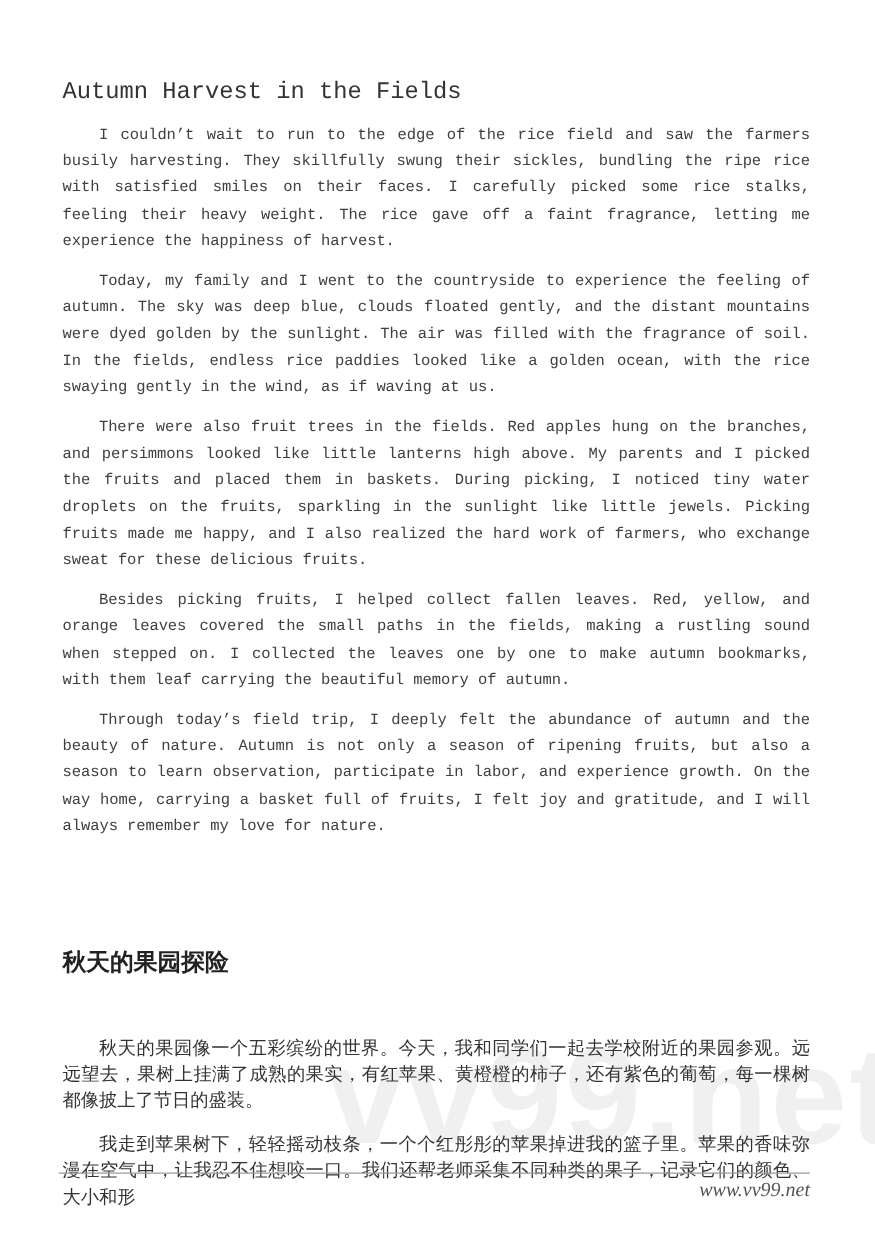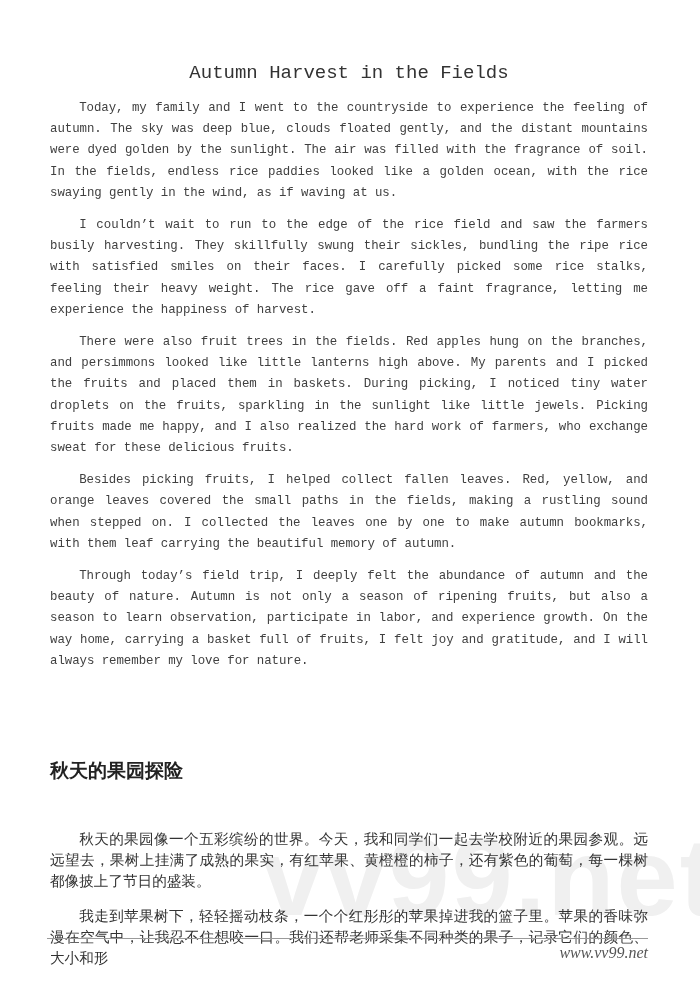--- a/index.html
+++ b/index.html
@@ -8,21 +8,21 @@
     color: #3a3a3a;
   }
   .watermark {
     position: absolute; left: 262px; top: 822px;
     font-family: "Liberation Sans", sans-serif; font-weight: bold;
     font-size: 110px; color: #f0f0f0; letter-spacing: 2px; line-height: 1;
     white-space: nowrap; z-index: 0; user-select: none;
   }
   .page { position: absolute; left: 50px; top: 0; width: 598px; z-index: 1; }
   .en-title {
-    position: absolute; top: 60px; left: 0; width: 598px; text-align: center;
+    position: absolute; top: 60px; left: 0; width: 598px; 
     font-family: "Liberation Mono", "DejaVu Sans Mono", monospace;
     font-size: 19px; color: #333; letter-spacing: 0px; line-height: 26px;
   }
   .en-body {
     position: absolute; top: 98px; left: 0; width: 598px;
     font-family: "Liberation Mono", "DejaVu Sans Mono", monospace;
     font-size: 12.4px; line-height: 21.2px; color: #404040;
     text-align: justify; letter-spacing: -0.05px;
   }
   .en-body p { margin: 0 0 11px 0; text-indent: 2.35em; text-align-last: left; }
@@ -48,22 +48,22 @@
   }
 </style>
 </head>
 <body>
 
 <div class="watermark">vv99.net</div>
 
 <div class="page">
   <h1 class="en-title" style="margin:0;font-weight:normal;">Autumn Harvest in the Fields</h1>
   <div class="en-body">
+    <p>I couldn’t wait to run to the edge of the rice field and saw the farmers busily harvesting. They skillfully swung their sickles, bundling the ripe rice with satisfied smiles on their faces. I carefully picked some rice stalks, feeling their heavy weight. The rice gave off a faint fragrance, letting me experience the happiness of harvest.</p>
     <p>Today, my family and I went to the countryside to experience the feeling of autumn. The sky was deep blue, clouds floated gently, and the distant mountains were dyed golden by the sunlight. The air was filled with the fragrance of soil. In the fields, endless rice paddies looked like a golden ocean, with the rice swaying gently in the wind, as if waving at us.</p>
-    <p>I couldn’t wait to run to the edge of the rice field and saw the farmers busily harvesting. They skillfully swung their sickles, bundling the ripe rice with satisfied smiles on their faces. I carefully picked some rice stalks, feeling their heavy weight. The rice gave off a faint fragrance, letting me experience the happiness of harvest.</p>
     <p>There were also fruit trees in the fields. Red apples hung on the branches, and persimmons looked like little lanterns high above. My parents and I picked the fruits and placed them in baskets. During picking, I noticed tiny water droplets on the fruits, sparkling in the sunlight like little jewels. Picking fruits made me happy, and I also realized the hard work of farmers, who exchange sweat for these delicious fruits.</p>
     <p>Besides picking fruits, I helped collect fallen leaves. Red, yellow, and orange leaves covered the small paths in the fields, making a rustling sound when stepped on. I collected the leaves one by one to make autumn bookmarks, with them leaf carrying the beautiful memory of autumn.</p>
     <p>Through today’s field trip, I deeply felt the abundance of autumn and the beauty of nature. Autumn is not only a season of ripening fruits, but also a season to learn observation, participate in labor, and experience growth. On the way home, carrying a basket full of fruits, I felt joy and gratitude, and I will always remember my love for nature.</p>
   </div>
 
   <h2 class="zh-title" style="margin:0;">秋天的果园探险</h2>
   <div class="zh-body">
     <p>秋天的果园像一个五彩缤纷的世界。今天，我和同学们一起去学校附近的果园参观。远远望去，果树上挂满了成熟的果实，有红苹果、黄橙橙的柿子，还有紫色的葡萄，每一棵树都像披上了节日的盛装。</p>
     <p>我走到苹果树下，轻轻摇动枝条，一个个红彤彤的苹果掉进我的篮子里。苹果的香味弥漫在空气中，让我忍不住想咬一口。我们还帮老师采集不同种类的果子，记录它们的颜色、大小和形</p>
   </div>

